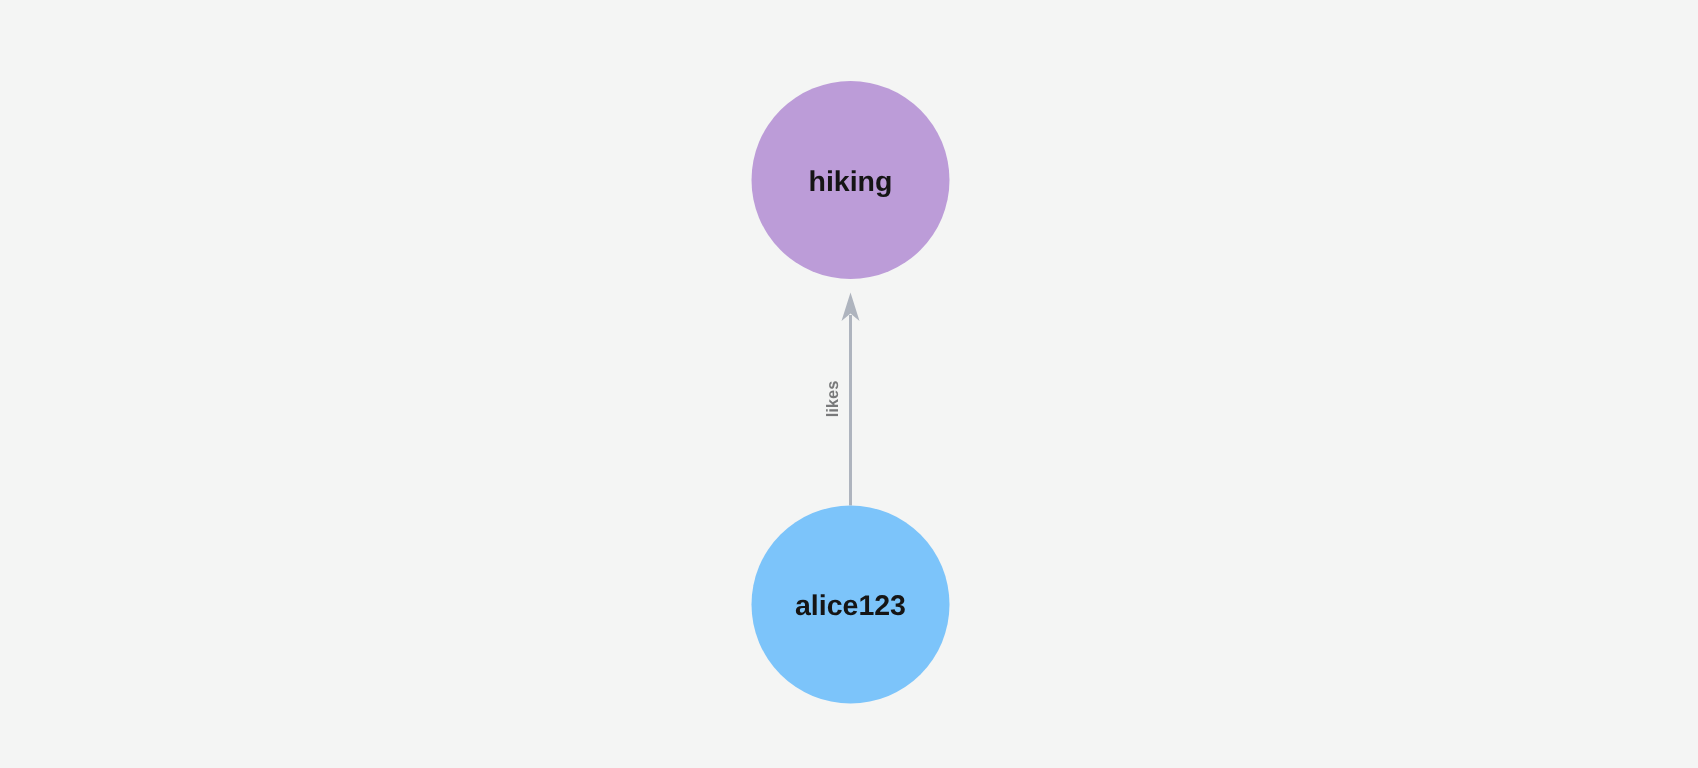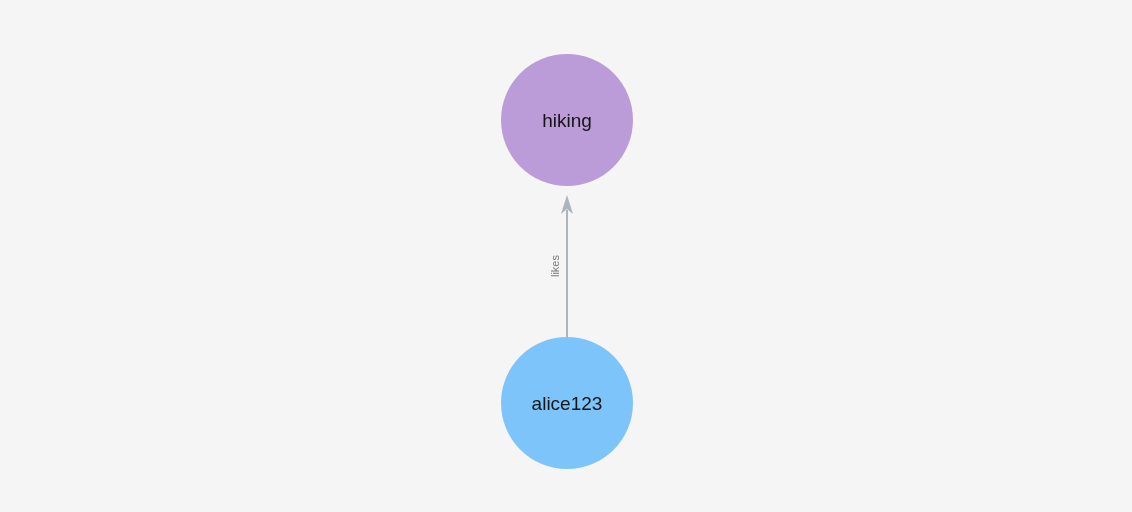--- a/index.html
+++ b/index.html
@@ -13,20 +13,21 @@
     font-family: "Liberation Sans", sans-serif;
     overflow: hidden;
     position: relative;
   }
   #graph-canvas {
     position: absolute;
     top: 0;
     left: 0;
     width: 1132px;
     height: 512px;
+    font-weight: bold;
   }
   .graph-svg {
     display: block;
     width: 1132px;
     height: 512px;
   }
   .node-circle {
     stroke: none;
   }
   .node-label {

